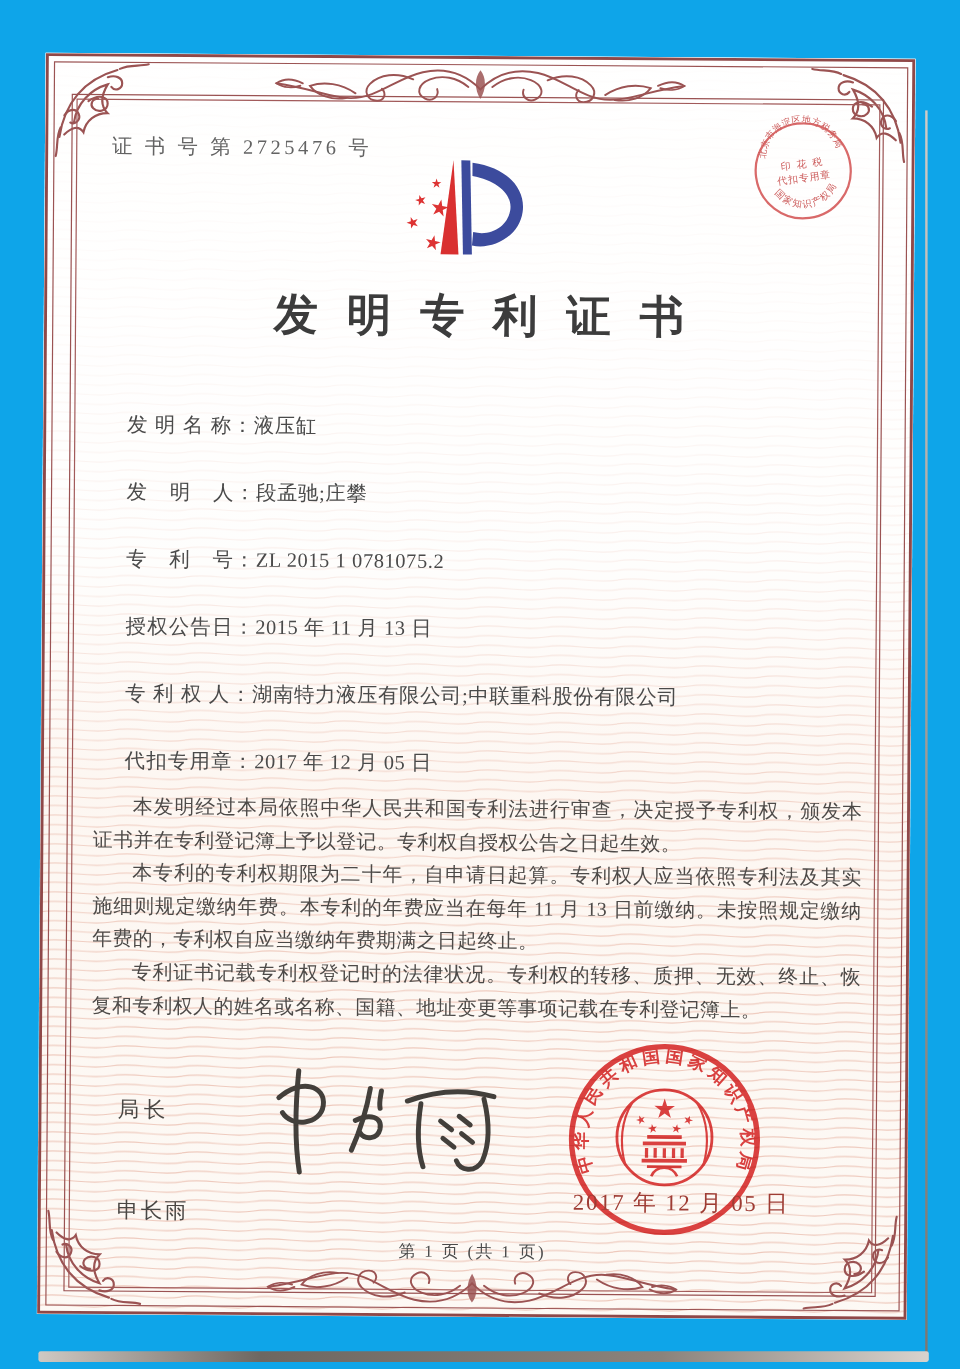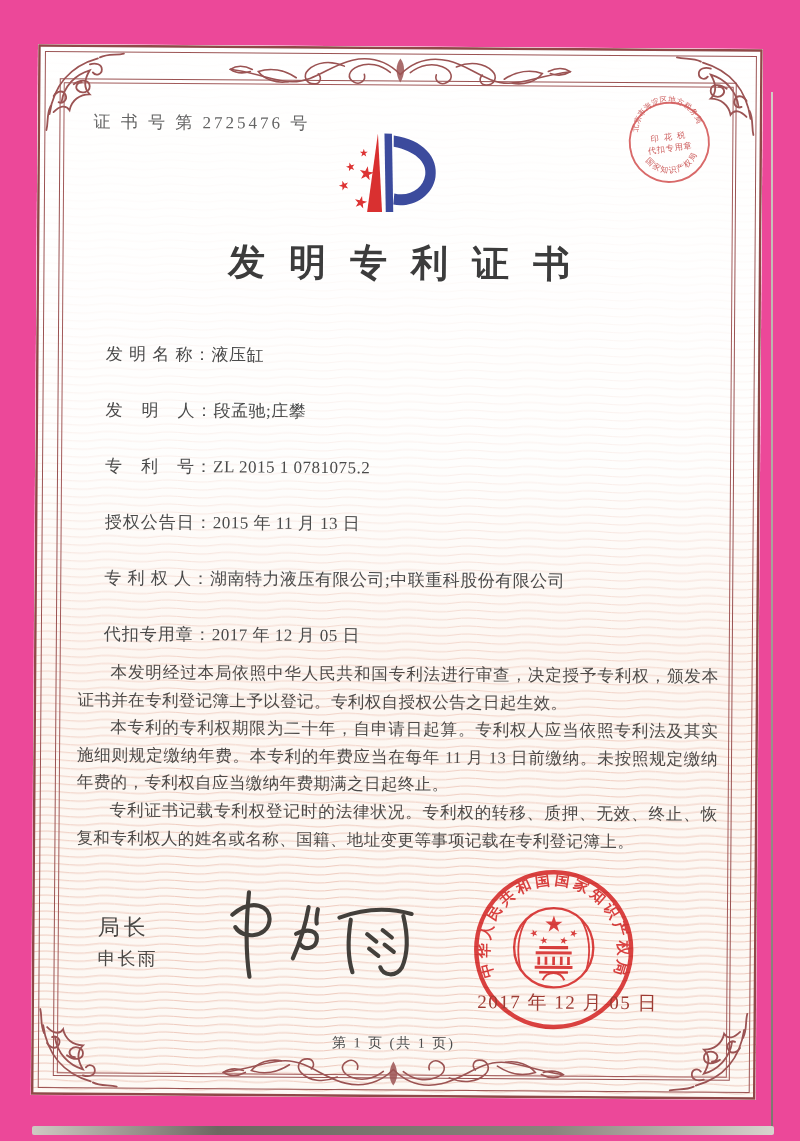--- a/index.html
+++ b/index.html
@@ -1,16 +1,16 @@
 <!DOCTYPE html>
 <html><head>
 <meta charset="utf-8">
 <style>
   html,body{margin:0;padding:0;background:#ffffff;}
-  .scan{position:relative;width:800px;height:1141px;background:#ec4899;overflow:hidden;
+  .scan{position:relative;width:800px;height:1141px;background:#0ea5e9;overflow:hidden;
         font-family:"Liberation Serif","DejaVu Serif",serif;}
   .cover{position:absolute;left:38px;top:46px;width:725px;height:1051px;
          background:#fdfaf6;transform:rotate(0.4deg);transform-origin:40% 0;}
   .layer{position:absolute;left:0;top:0;width:725px;height:1051px;}
   .tint{background:linear-gradient(180deg,
         rgba(255,255,255,.96) 0%, rgba(255,255,255,.9) 22%,
         rgba(255,255,255,.72) 40%, rgba(253,240,233,.35) 58%,
         rgba(252,231,221,.12) 75%, rgba(252,228,218,.05) 100%);}
   .inframe{position:absolute;left:22px;top:34px;right:26px;bottom:19px;
            border:1.5px solid #9a5252;}
@@ -20,23 +20,23 @@
   .title{position:absolute;left:0;top:192px;width:100%;text-align:center;
          font-size:37px;font-weight:600;color:#3c3c3c;letter-spacing:24px;
          padding-left:24px;box-sizing:border-box;white-space:nowrap;}
   .fields{position:absolute;left:70px;top:298px;right:60px;}
   .frow{height:26px;margin-bottom:30px;font-size:17px;color:#4a4a4a;white-space:nowrap;}
   .frow .lab{letter-spacing:1px;text-align:right;}
   .frow .val{letter-spacing:.5px;}
   .paras{position:absolute;left:44px;top:614px;right:40px;font-size:16.5px;
          line-height:27.6px;color:#4d4a48;text-align:justify;}
   .paras p{margin:0;text-indent:2em;letter-spacing:.4px;}
-  .signer-title{position:absolute;left:66px;top:868px;font-size:22px;color:#4a4744;
+  .signer-title{position:absolute;left:66px;top:868px;font-size:18px;color:#4a4744;
                 letter-spacing:4px;font-family:"Liberation Sans","DejaVu Sans",sans-serif;}
-  .signer-name{position:absolute;left:66px;top:902px;font-size:18px;color:#4a4744;
+  .signer-name{position:absolute;left:66px;top:952px;font-size:18px;color:#4a4744;
                letter-spacing:2px;font-family:"Liberation Sans","DejaVu Sans",sans-serif;}
   .sig-svg{position:absolute;left:186px;top:838px;}
   .seal-svg{position:absolute;left:432px;top:812px;mix-blend-mode:multiply;}
   .stamp-svg{position:absolute;left:578px;top:40px;mix-blend-mode:multiply;
              transform:rotate(-8deg);}
   .logo-svg{position:absolute;left:286px;top:76px;}
   .seal-date{position:absolute;left:446px;top:942px;font-size:19px;color:#9e3c34;
              letter-spacing:1.5px;white-space:nowrap;}
   .footer{position:absolute;left:0;top:988px;width:100%;text-align:center;
           font-size:14px;color:#4c4c4c;letter-spacing:2px;}

